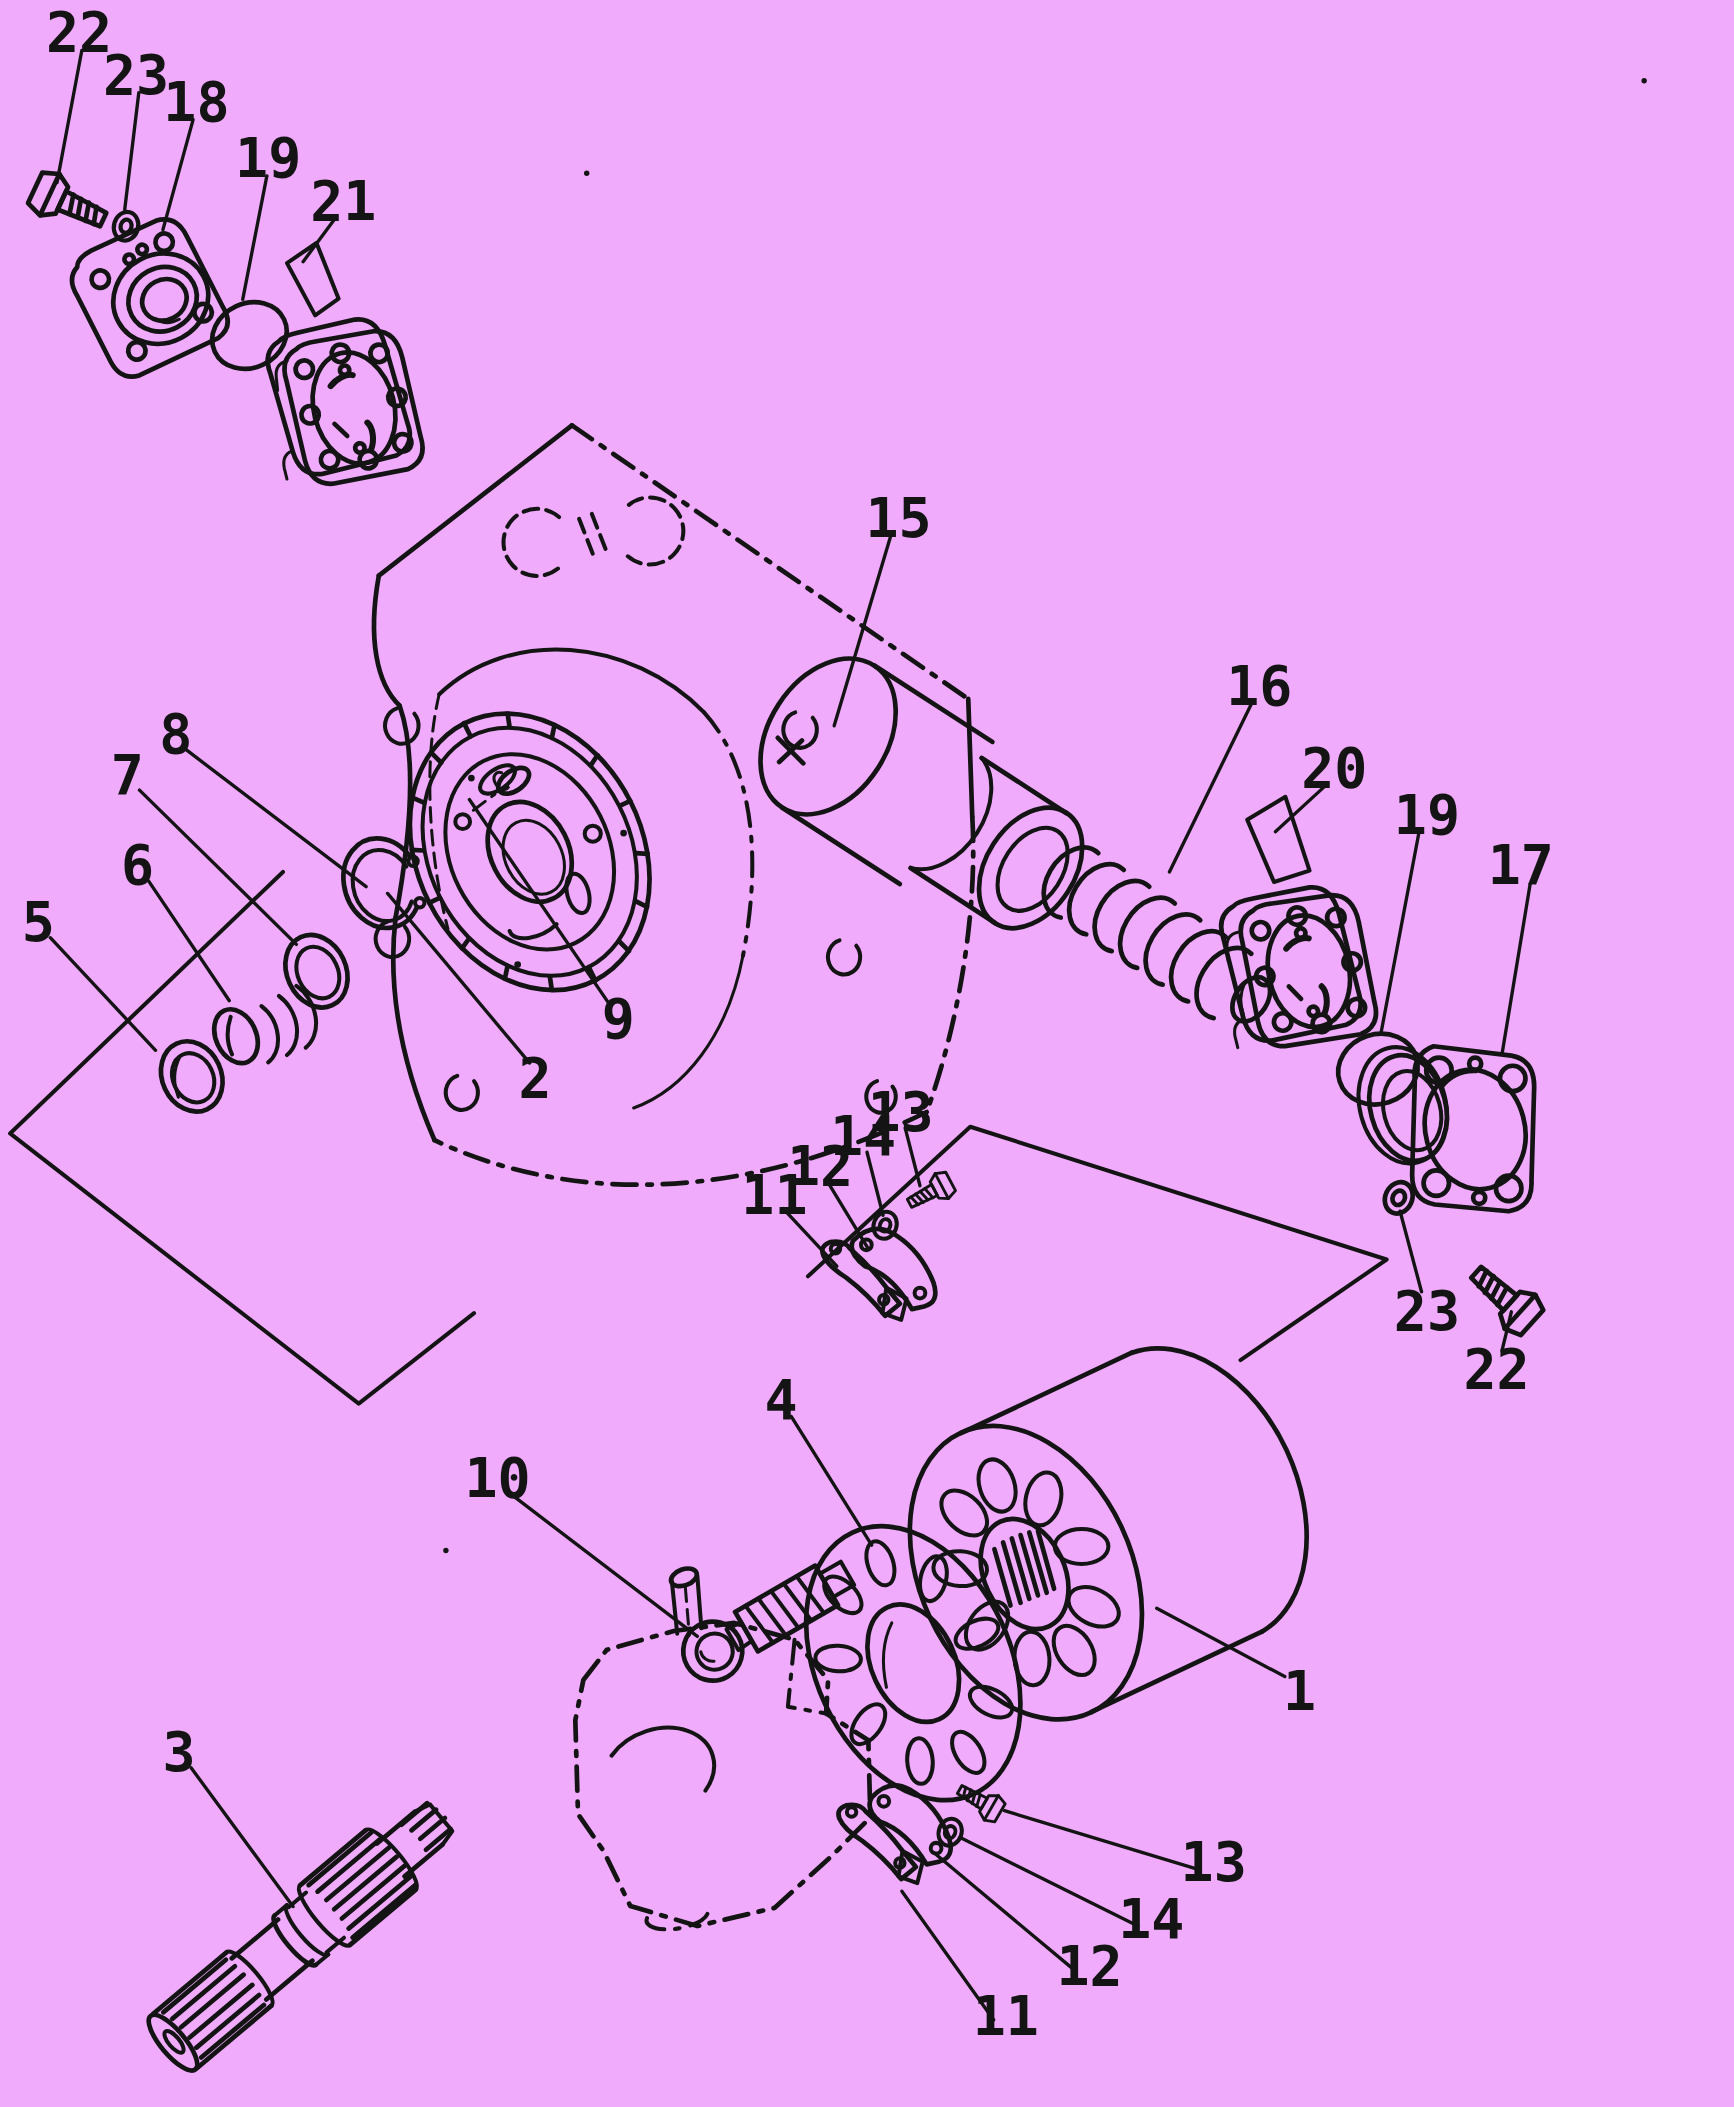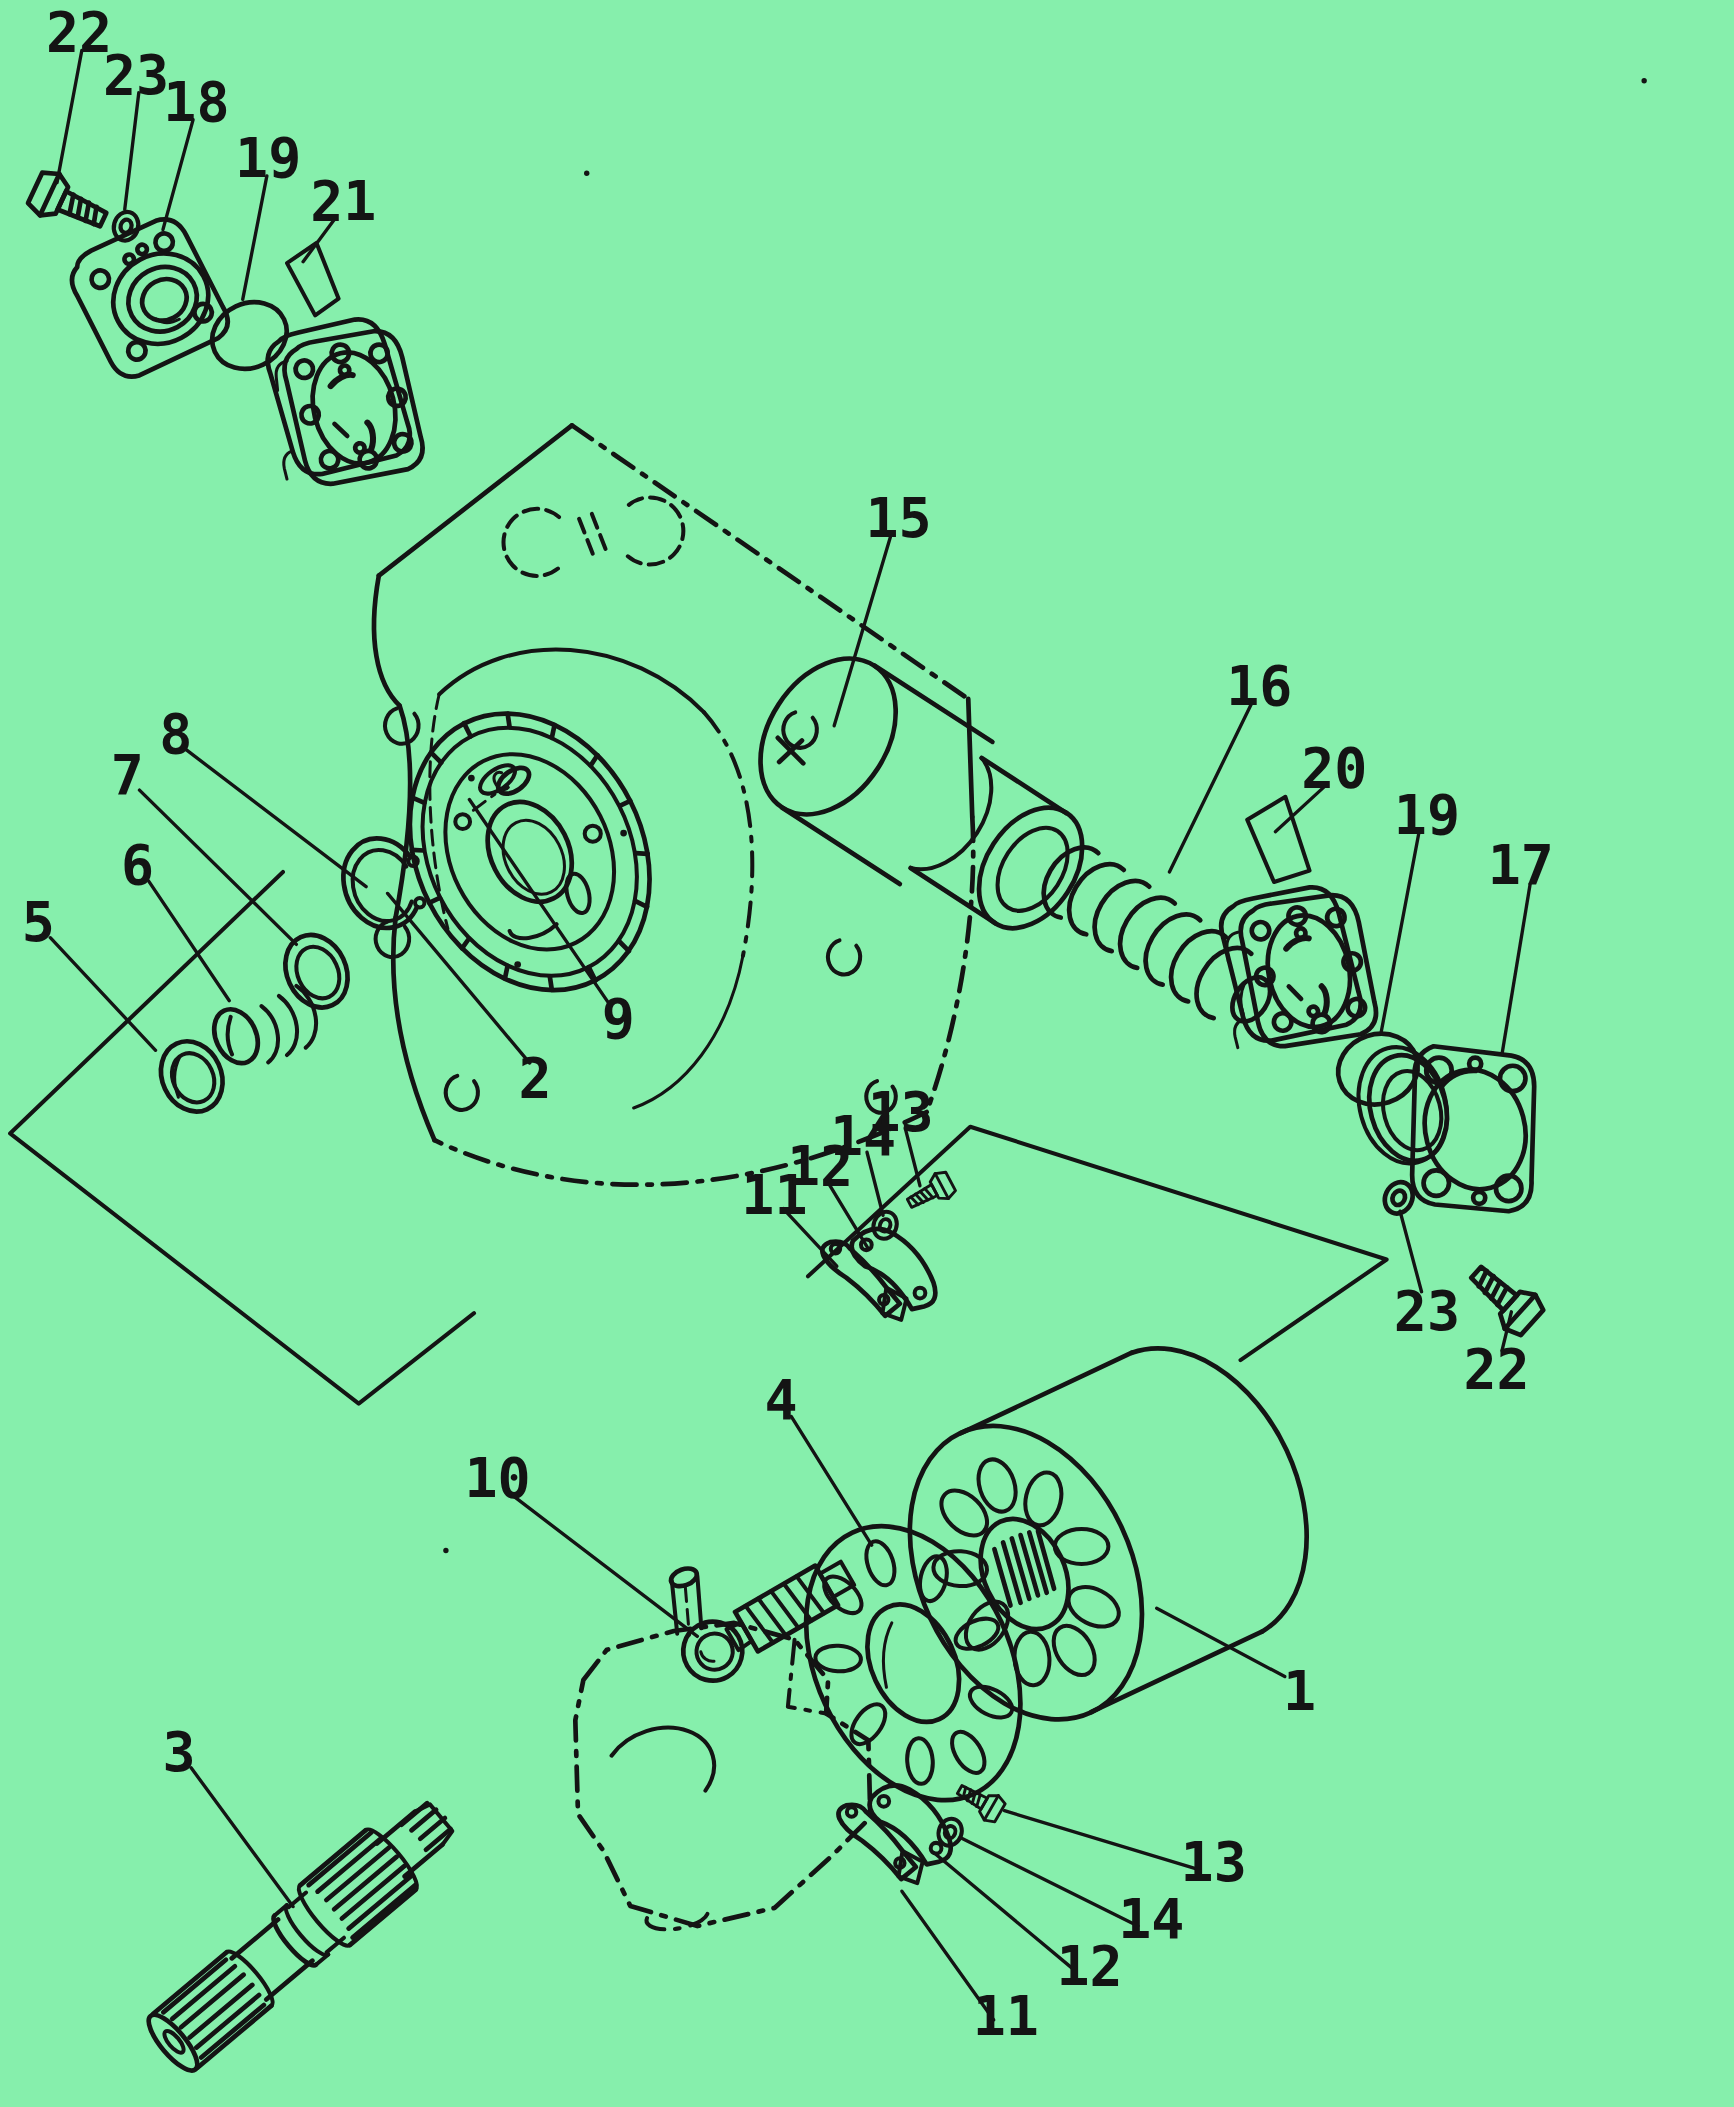--- a/index.html
+++ b/index.html
@@ -1,16 +1,16 @@
 <!DOCTYPE html>
 <html style="font-size:10.7px"><head>
 <meta charset="utf-8">
 <style>
   html,body{margin:0;padding:0;background:#ffffff;}
-  .page{width:1734px;height:2108px;position:relative;background:#86efac;overflow:hidden;}
+  .page{width:1734px;height:2108px;position:relative;background:#f0abfc;overflow:hidden;}
   svg{display:block;}
   svg *{vector-effect:none;}
   .ln, path, ellipse, circle, line, polyline, polygon, rect{
     fill:none; stroke:#141414; stroke-width:7; stroke-linecap:round; stroke-linejoin:round;
   }
   .thin{stroke-width:4.5;}
   .mid{stroke-width:6;}
   .thick{stroke-width:9;}
   .leader{stroke-width:5;}
   .dash{stroke-dasharray:36 16 7 16;}

